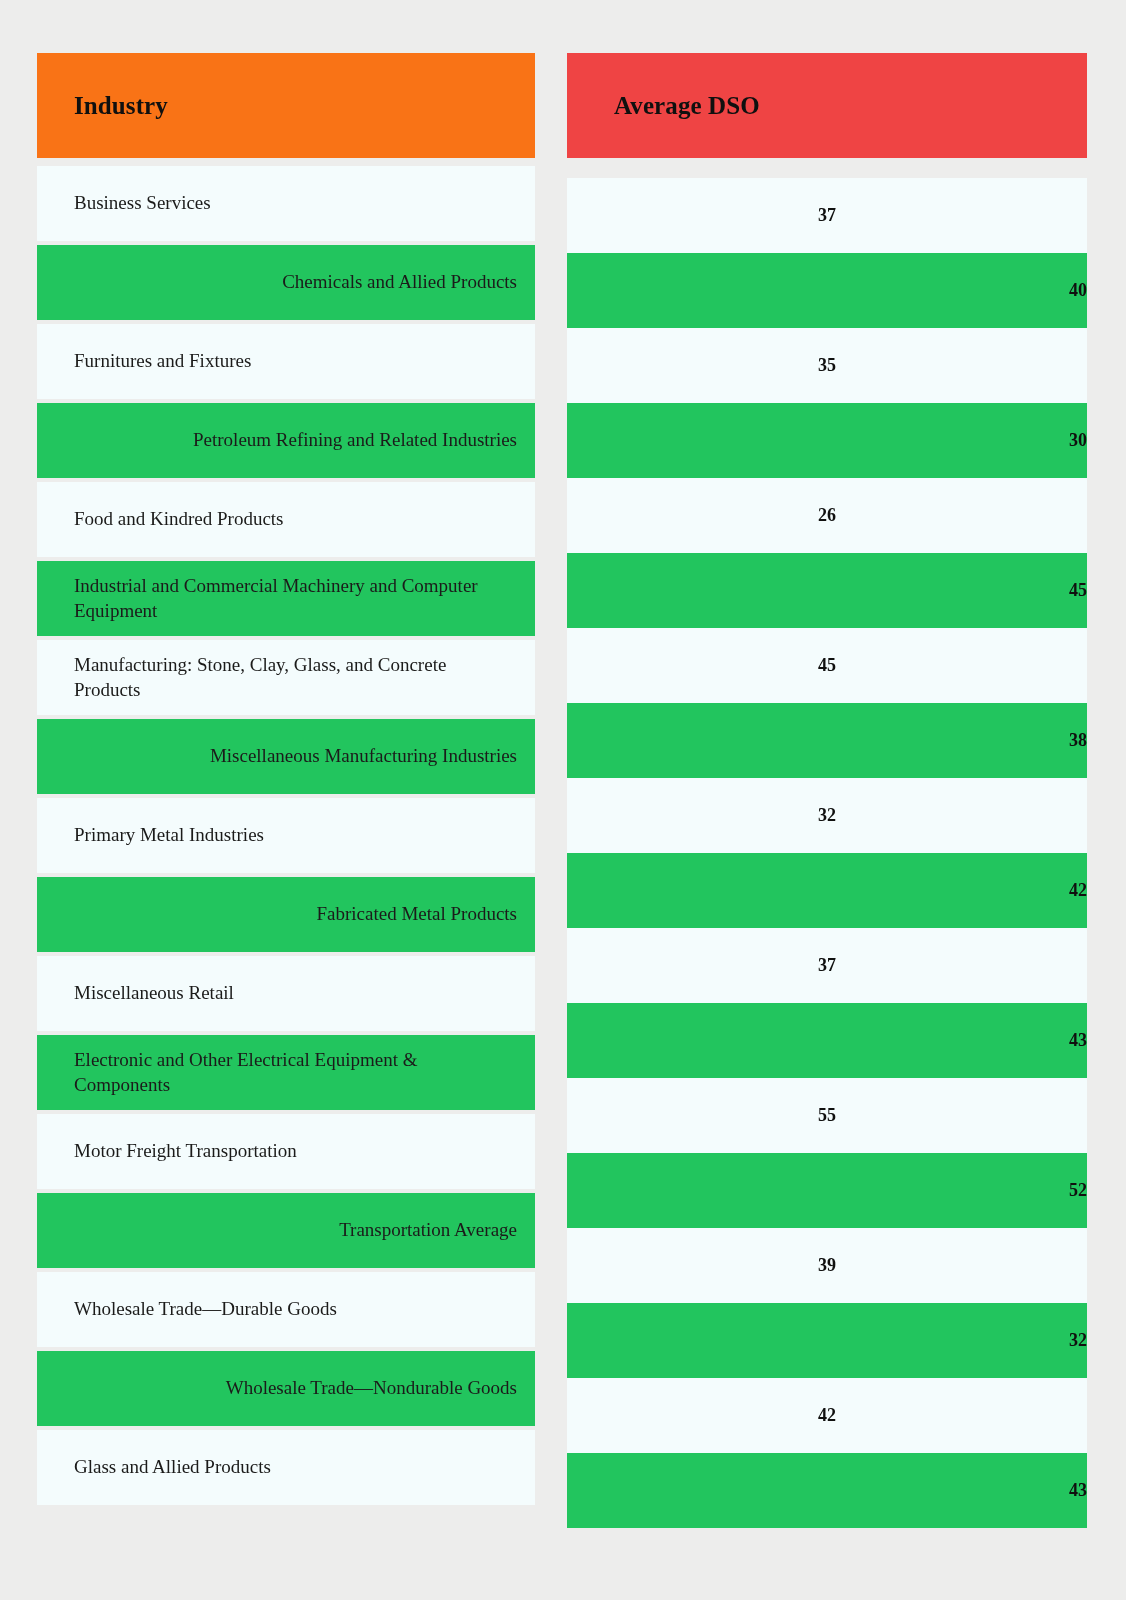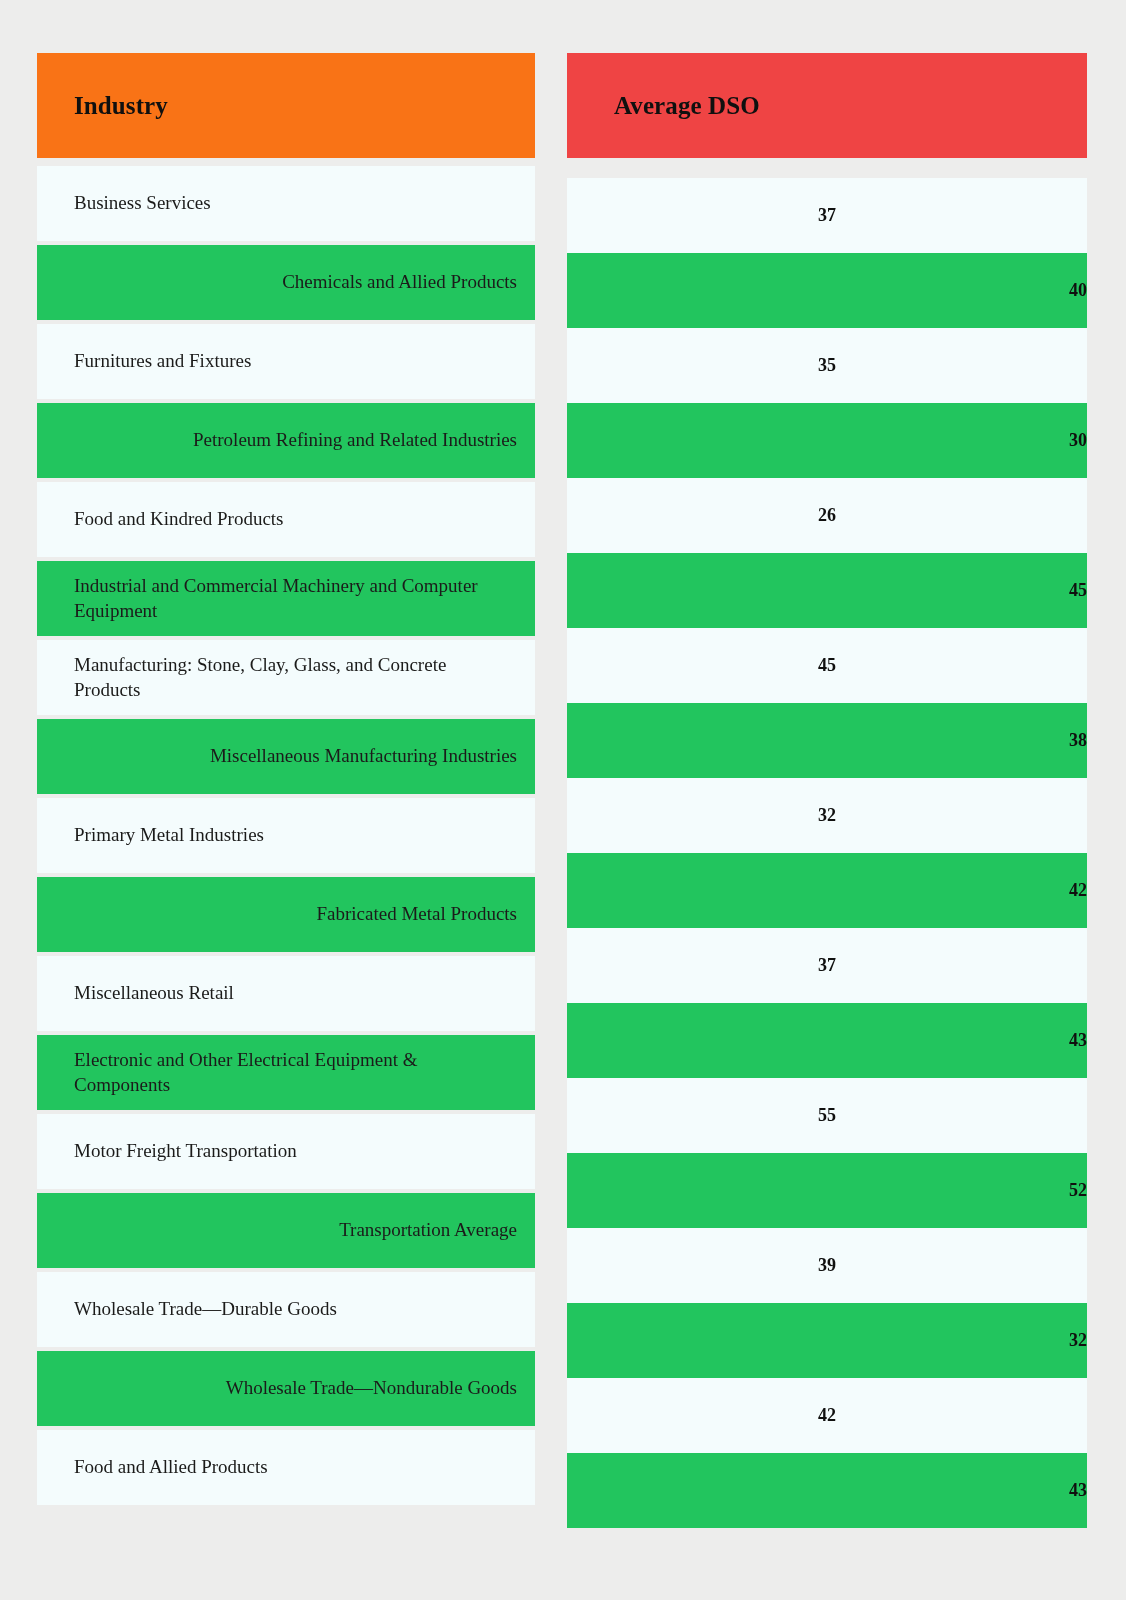--- a/index.html
+++ b/index.html
@@ -127,21 +127,21 @@
         <div class="cell cell-industry row-even">
           <span>Transportation Average</span>
         </div>
         <div class="cell cell-industry row-odd">
           <span>Wholesale Trade—Durable Goods</span>
         </div>
         <div class="cell cell-industry row-even">
           <span>Wholesale Trade—Nondurable Goods</span>
         </div>
         <div class="cell cell-industry row-odd">
-          <span>Food and Allied Products</span>
+          <span>Glass and Allied Products</span>
         </div>
       </div>
   </div>
 
   <div class="col col-dso">
     <div class="header-cell header-dso">Average DSO</div>
     <div id="dso-body" style="display: flex; flex-direction: column; margin-top: 16px;">
         <div class="cell cell-dso row-odd">
           <span>37</span>
         </div>

